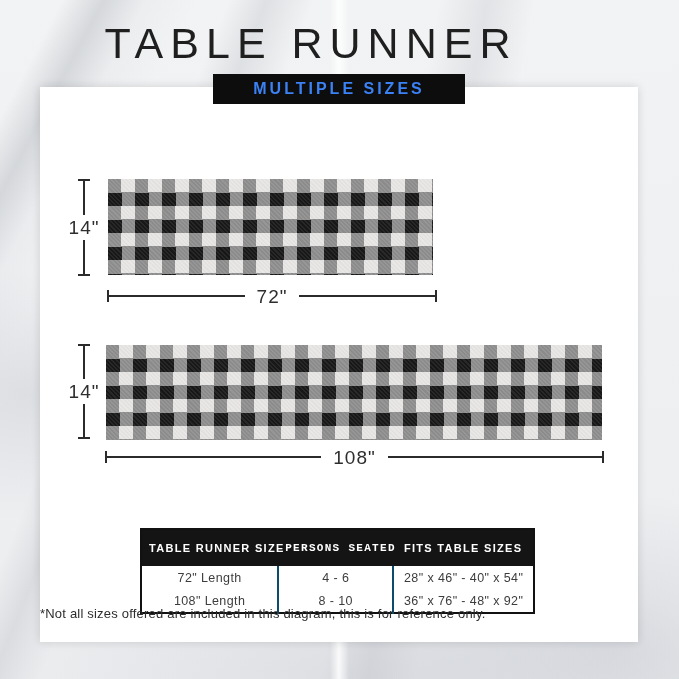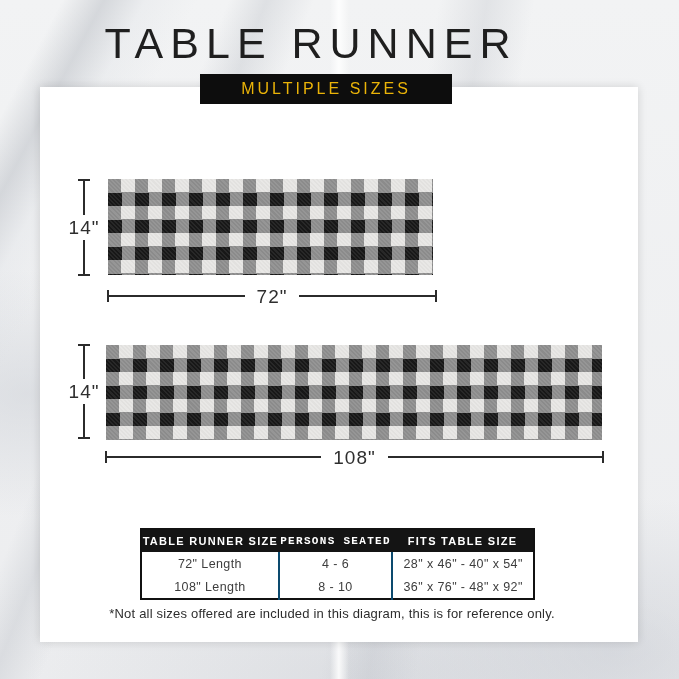--- a/index.html
+++ b/index.html
@@ -20,24 +20,24 @@
       radial-gradient(ellipse 500px 180px at 55% 100%, rgba(188,192,200,0.35), rgba(188,192,200,0) 70%),
       linear-gradient(180deg,#f2f3f4 0%,#ecedef 100%);
   }
   .title{
     position:absolute;top:22px;left:0;width:622px;
     text-align:center;margin:0;
     font-size:43px;font-weight:300;letter-spacing:7px;
     color:#1f1f1f;line-height:1.0;white-space:nowrap;
   }
   .badge{
-    position:absolute;top:74px;left:200px;width:252px;height:30px;
-    background:#0d0d0d;color:#eab308;
+    position:absolute;top:74px;left:213px;width:252px;height:30px;
+    background:#0d0d0d;color:#3b82f6;
     display:flex;align-items:center;justify-content:center;
-    font-size:16px;font-weight:400;letter-spacing:3px;
+    font-size:16px;font-weight:700;letter-spacing:3px;
     z-index:3;
   }
   .card{
     position:absolute;left:40px;top:87px;width:598px;height:555px;
     background:#ffffff;
     box-shadow:0 0 9px rgba(0,0,0,0.14);
     z-index:2;
   }
   
   .check{
@@ -80,32 +80,32 @@
   }
   
   .size-table{
     position:absolute;left:100px;top:441px;width:395px;
     border-collapse:collapse;border:2px solid #111111;
     table-layout:fixed;
   }
   .size-table th{
     background:#141414;color:#ffffff;
     font-size:11px;font-weight:700;letter-spacing:1.3px;
-    height:22px;text-align:center;padding:0;white-space:nowrap;
+    height:22px;text-align:center;padding:7px;white-space:nowrap;
   }
   .size-table td{
     font-size:12.5px;color:#3d3d3d;letter-spacing:0.4px;
     height:23px;text-align:center;padding:0;
     border-left:2px solid #0c4a6e;white-space:nowrap;
   }
   .size-table td:first-child{border-left:none;}
   .col-size{width:35%;} .col-persons{width:29%;font-family:Liberation Mono, monospace;} .col-fits{width:36%;}
   .footnote{
     position:absolute;left:0;top:519px;width:546px;
-    text-align:center;font-size:13px;color:#2d2d2d;letter-spacing:0.2px;padding-left:19px;
+    font-size:13px;color:#2d2d2d;letter-spacing:0.2px;
   }
 </style>
 </head>
 <body>
 
 <div class="stage">
 
   <h1 class="title">TABLE RUNNER</h1>
 
   <div class="badge">
@@ -144,21 +144,21 @@
       <div class="lbl">108"</div>
       <div class="seg"></div>
       <div class="cap"></div>
     </div>
 
     <table class="size-table">
       <thead>
         <tr>
           <th class="col-size">TABLE RUNNER SIZE</th>
           <th class="col-persons">PERSONS SEATED</th>
-          <th class="col-fits">FITS TABLE SIZE</th>
+          <th class="col-fits">FITS TABLE SIZES</th>
         </tr>
       </thead>
       <tbody>
         <tr>
           <td>72" Length</td>
           <td>4 - 6</td>
           <td>28" x 46" - 40" x 54"</td>
         </tr>
         <tr>
           <td>108" Length</td>

